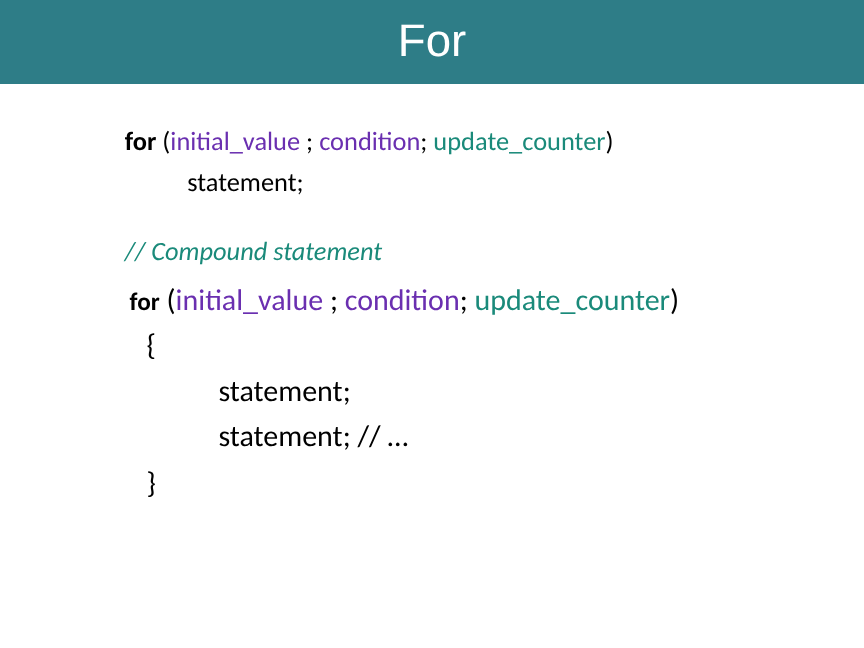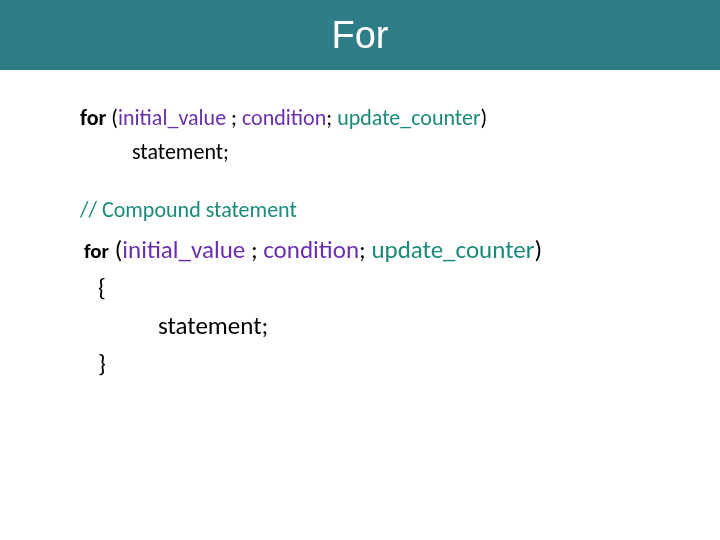--- a/index.html
+++ b/index.html
@@ -23,33 +23,33 @@
     align-items: center;
     justify-content: center;
   }
   .title-text {
     color: #ffffff;
     font-family: "Comic Sans MS", cursive, sans-serif;
     font-size: 38px;
     font-weight: 400;
   }
   .content {
-    padding: 32px 60px 0 80px;
+    padding: 32px 60px 0 104px;
     font-size: 22px;
     line-height: 1.45;
     color: #000000;
   }
   .line1 { margin-bottom: 2px; }
   .kw-for { font-weight: 700; }
   .paren { }
   .purple { color: #6a2fb0; }
   .teal { color: #1a8a7a; }
   .stmt-indent { padding-left: 52px; margin-bottom: 26px; }
   .or-line { margin-bottom: 26px; }
-  .teal-line { color: #1a8a7a; margin-bottom: 6px; }
+  .teal-line { color: #1a8a7a; margin-bottom: 6px; font-style: italic; }
   .line2 { font-size: 25px; margin-bottom: 2px; padding-left: 4px; }
   .line2 .kw-for { font-size: 21px; font-weight: 700; }
   .brace-line { padding-left: 18px; font-size: 25px; margin-bottom: 2px; }
   .stmt-indent2 { padding-left: 78px; font-size: 25px; margin-bottom: 2px; }
 </style>
 </head>
 <body>
 
 <div class="slide">
   <div class="title-bar">
@@ -68,17 +68,18 @@
     <div class="teal-line">// Compound statement</div>
 
     <div class="line2">
       <span class="kw-for">for</span><span> (</span><span class="purple">initial_value</span><span> ; </span><span class="purple">condition</span><span>; </span><span class="teal">update_counter</span><span>)</span>
     </div>
 
     <div class="brace-line">{</div>
 
     <div class="stmt-indent2">statement;</div>
 
+    <div class="stmt-indent2">statement; // …</div>
 
     <div class="brace-line">}</div>
 
   </div>
 </div>
 
 </body></html>

